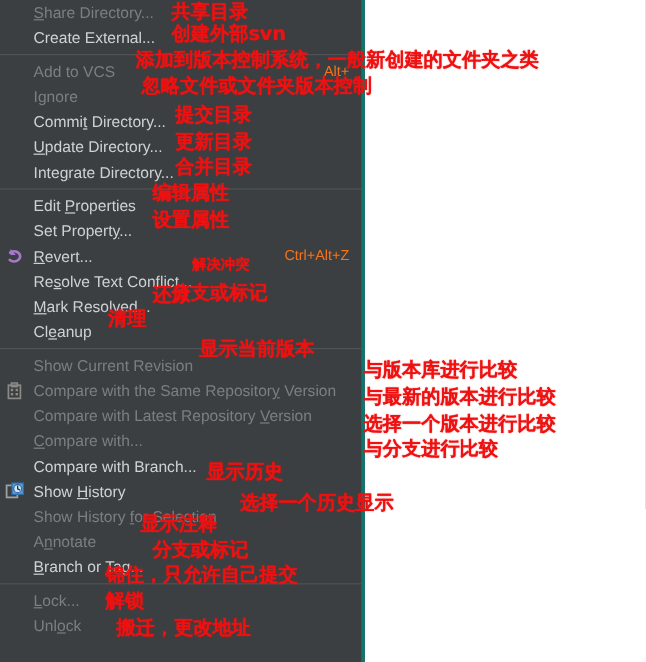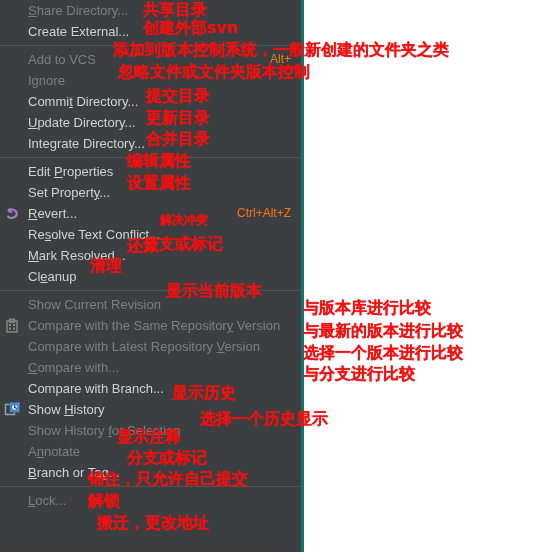--- a/index.html
+++ b/index.html
@@ -127,20 +127,21 @@
             <circle cx="10.7" cy="6.2" r="3.3" fill="#cfe4f7" stroke="#2f6ca8" stroke-width="1"></circle>
             <path d="M10.7 4.1 L10.7 6.3 L12.4 7.2" stroke="#12395e" stroke-width="1.1" fill="none" stroke-linecap="round"></path>
           </svg></span><span class="label">Show <u>H</u>istory</span></div>
       <div class="menu-item disabled"><span class="label">Show History <u>f</u>or Selection</span></div>
       <div class="menu-item disabled"><span class="label">A<u>n</u>notate</span></div>
       <div class="menu-item"><span class="label"><u>B</u>ranch or Tag...</span></div>
     </div>
     <div class="menu-sep"></div>
     <div class="menu-group">
       <div class="menu-item disabled"><span class="label"><u>L</u>ock...</span></div>
+      <div class="menu-item disabled"><span class="label">Unl<u>o</u>ck</span></div>
     </div>
   </div>
 
 <div id="annotation-layer">
     <div class="anno" style="left:143px; top:2px; font-size:16px;">共享目录</div>
     <div class="anno" style="left:143px; top:20px; font-size:16px;">创建外部svn</div>
     <div class="anno" style="left:113px; top:42px; font-size:16px;">添加到版本控制系统，一般新创建的文件夹之类</div>
     <div class="anno" style="left:118px; top:64px; font-size:16px;">忽略文件或文件夹版本控制</div>
     <div class="anno" style="left:146px; top:88px; font-size:16px;">提交目录</div>
     <div class="anno" style="left:146px; top:110px; font-size:16px;">更新目录</div>

